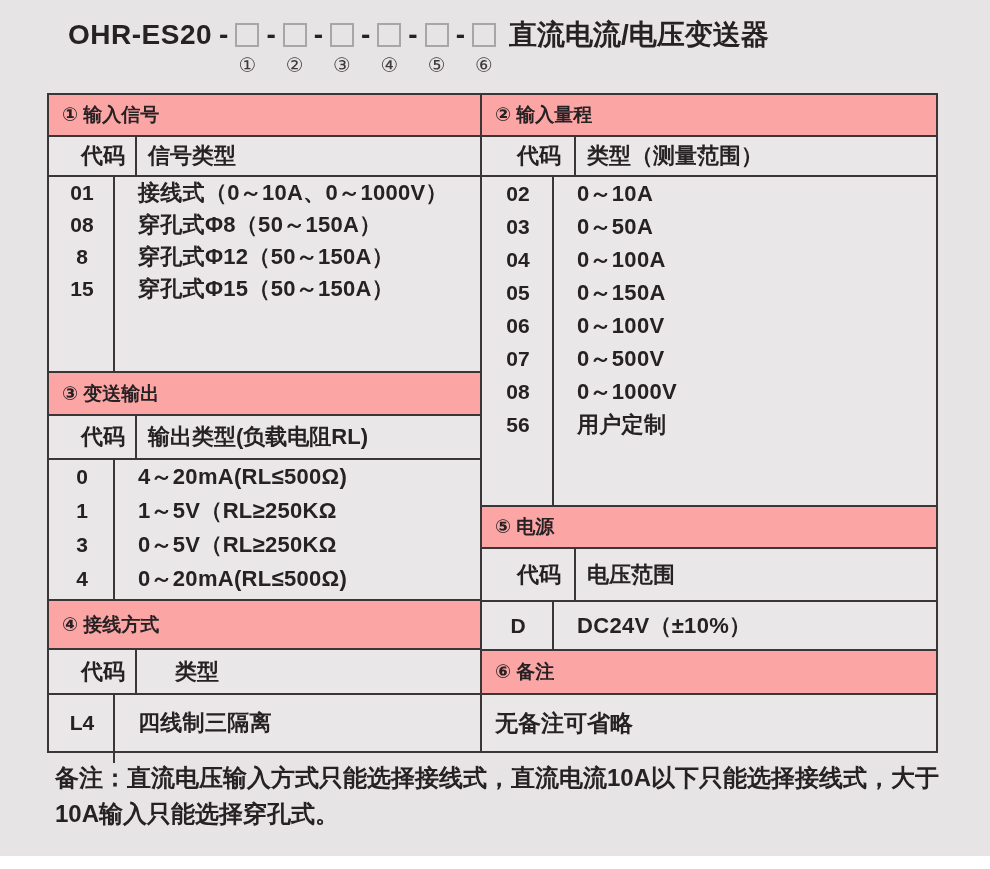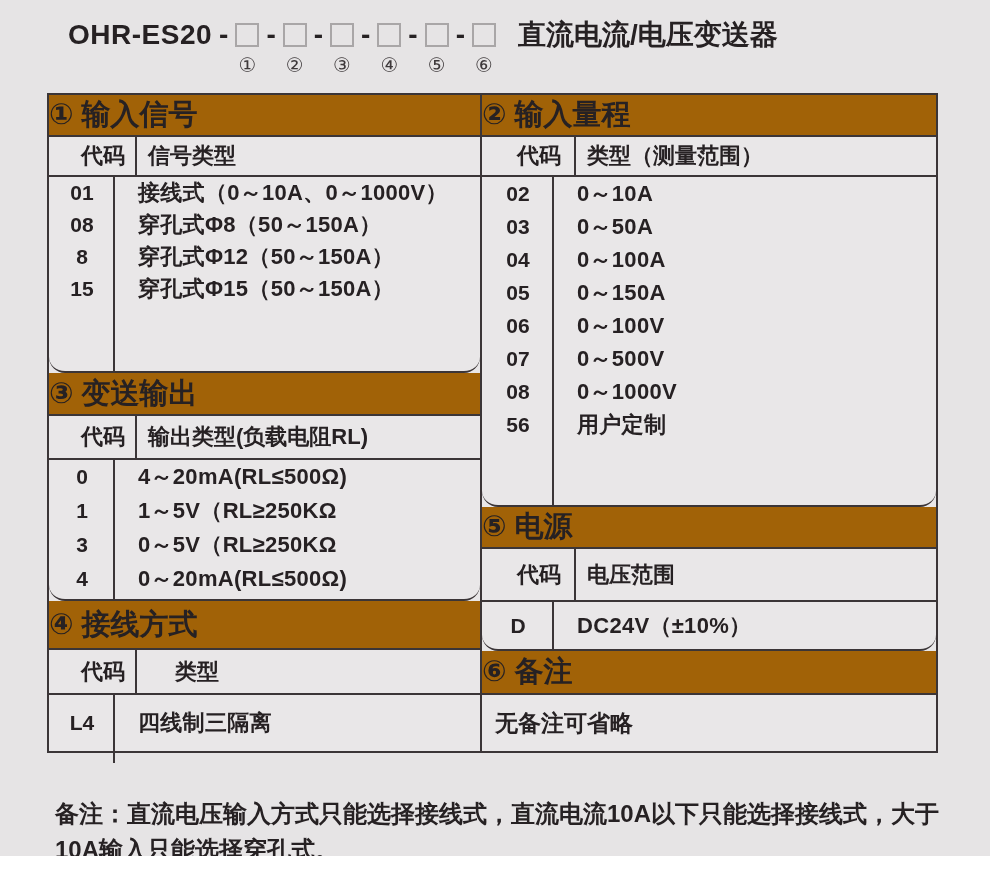--- a/index.html
+++ b/index.html
@@ -9,49 +9,49 @@
     font-family:"Liberation Sans","DejaVu Sans",sans-serif;
     color:#262123;
   }
   
   .title-row{position:absolute;left:68px;top:17px;display:flex;align-items:flex-start;}
   .model{font-size:28px;font-weight:bold;line-height:36px;letter-spacing:0.5px;}
   .slot{display:flex;flex-direction:column;align-items:center;}
   .dash{font-size:28px;font-weight:bold;line-height:36px;margin:0 7px;}
   .box{width:20px;height:20px;border:2px solid #a9a6a7;margin-top:6px;background:transparent;}
   .circ{margin-top:7px;font-size:20px;font-weight:normal;color:#3e393b;font-family:"DejaVu Sans",sans-serif;line-height:22px;}
-  .prod{font-size:28px;font-weight:bold;line-height:36px;margin-left:22px;}
+  .prod{font-size:28px;font-weight:bold;line-height:36px;margin-left:13px;}
   
   .table-wrap{
     position:absolute;left:47px;top:93px;width:891px;height:660px;
     border:2px solid #3b3537;box-sizing:border-box;display:flex;background:#e9e7e8;
   }
   .col-left{width:433px;border-right:2px solid #3b3537;box-sizing:border-box;display:flex;flex-direction:column;flex:none;}
   .col-right{flex:1;display:flex;flex-direction:column;}
   .sec-header{
-    background:#a16207;border-bottom:2px solid #3b3537;
-    display:flex;align-items:center;
-    font-size:29px;font-weight:bold;flex:none;box-sizing:content-box;
+    background:#fca5a5;border-bottom:2px solid #3b3537;
+    display:flex;align-items:center;padding-left:13px;
+    font-size:19px;font-weight:bold;flex:none;box-sizing:content-box;
   }
   .col-header{border-bottom:2px solid #3b3537;display:flex;font-weight:bold;font-size:22px;flex:none;padding-left:22px;}
   .code-cell{width:66px;border-right:2px solid #3b3537;box-sizing:border-box;display:flex;align-items:center;justify-content:center;flex:none;}
   .col-right .code-cell{width:72px;}
   .lbl-cell{display:flex;align-items:center;padding-left:11px;flex:1;}
   .lbl-cell.indent{padding-left:38px;}
-  .body{position:relative;border-bottom:2px solid #3b3537;flex:none;border-radius:16px;}
+  .body{position:relative;border-bottom:2px solid #3b3537;flex:none;}
   .body.last{border-bottom:none;}
   .vline{position:absolute;top:0;bottom:0;left:64px;width:2px;background:#3b3537;}
   .col-right .vline{left:70px;}
   .row{display:flex;align-items:center;}
   .row .code{width:66px;text-align:center;font-size:21px;font-weight:bold;flex:none;}
   .col-right .row .code{width:72px;}
   .row .val{padding-left:23px;font-size:22px;font-weight:bold;letter-spacing:0.3px;}
   .plain-row{display:flex;align-items:center;padding-left:13px;font-size:23px;font-weight:bold;height:100%;text-align:center;}
   
-  .note{position:absolute;left:55px;top:760px;width:888px;font-size:24px;font-weight:bold;line-height:36px;margin-top:36px;}
+  .note{position:absolute;left:55px;top:760px;width:888px;font-size:24px;font-weight:bold;line-height:36px;}
   .bottom-strip{position:absolute;left:0;bottom:0;width:990px;height:13px;background:#ffffff;}
 </style>
 </head>
 <body>
 
 <div class="title-row">
   <span class="model">OHR-ES20</span>
 
   <span class="dash">-</span>
   <span class="slot">

